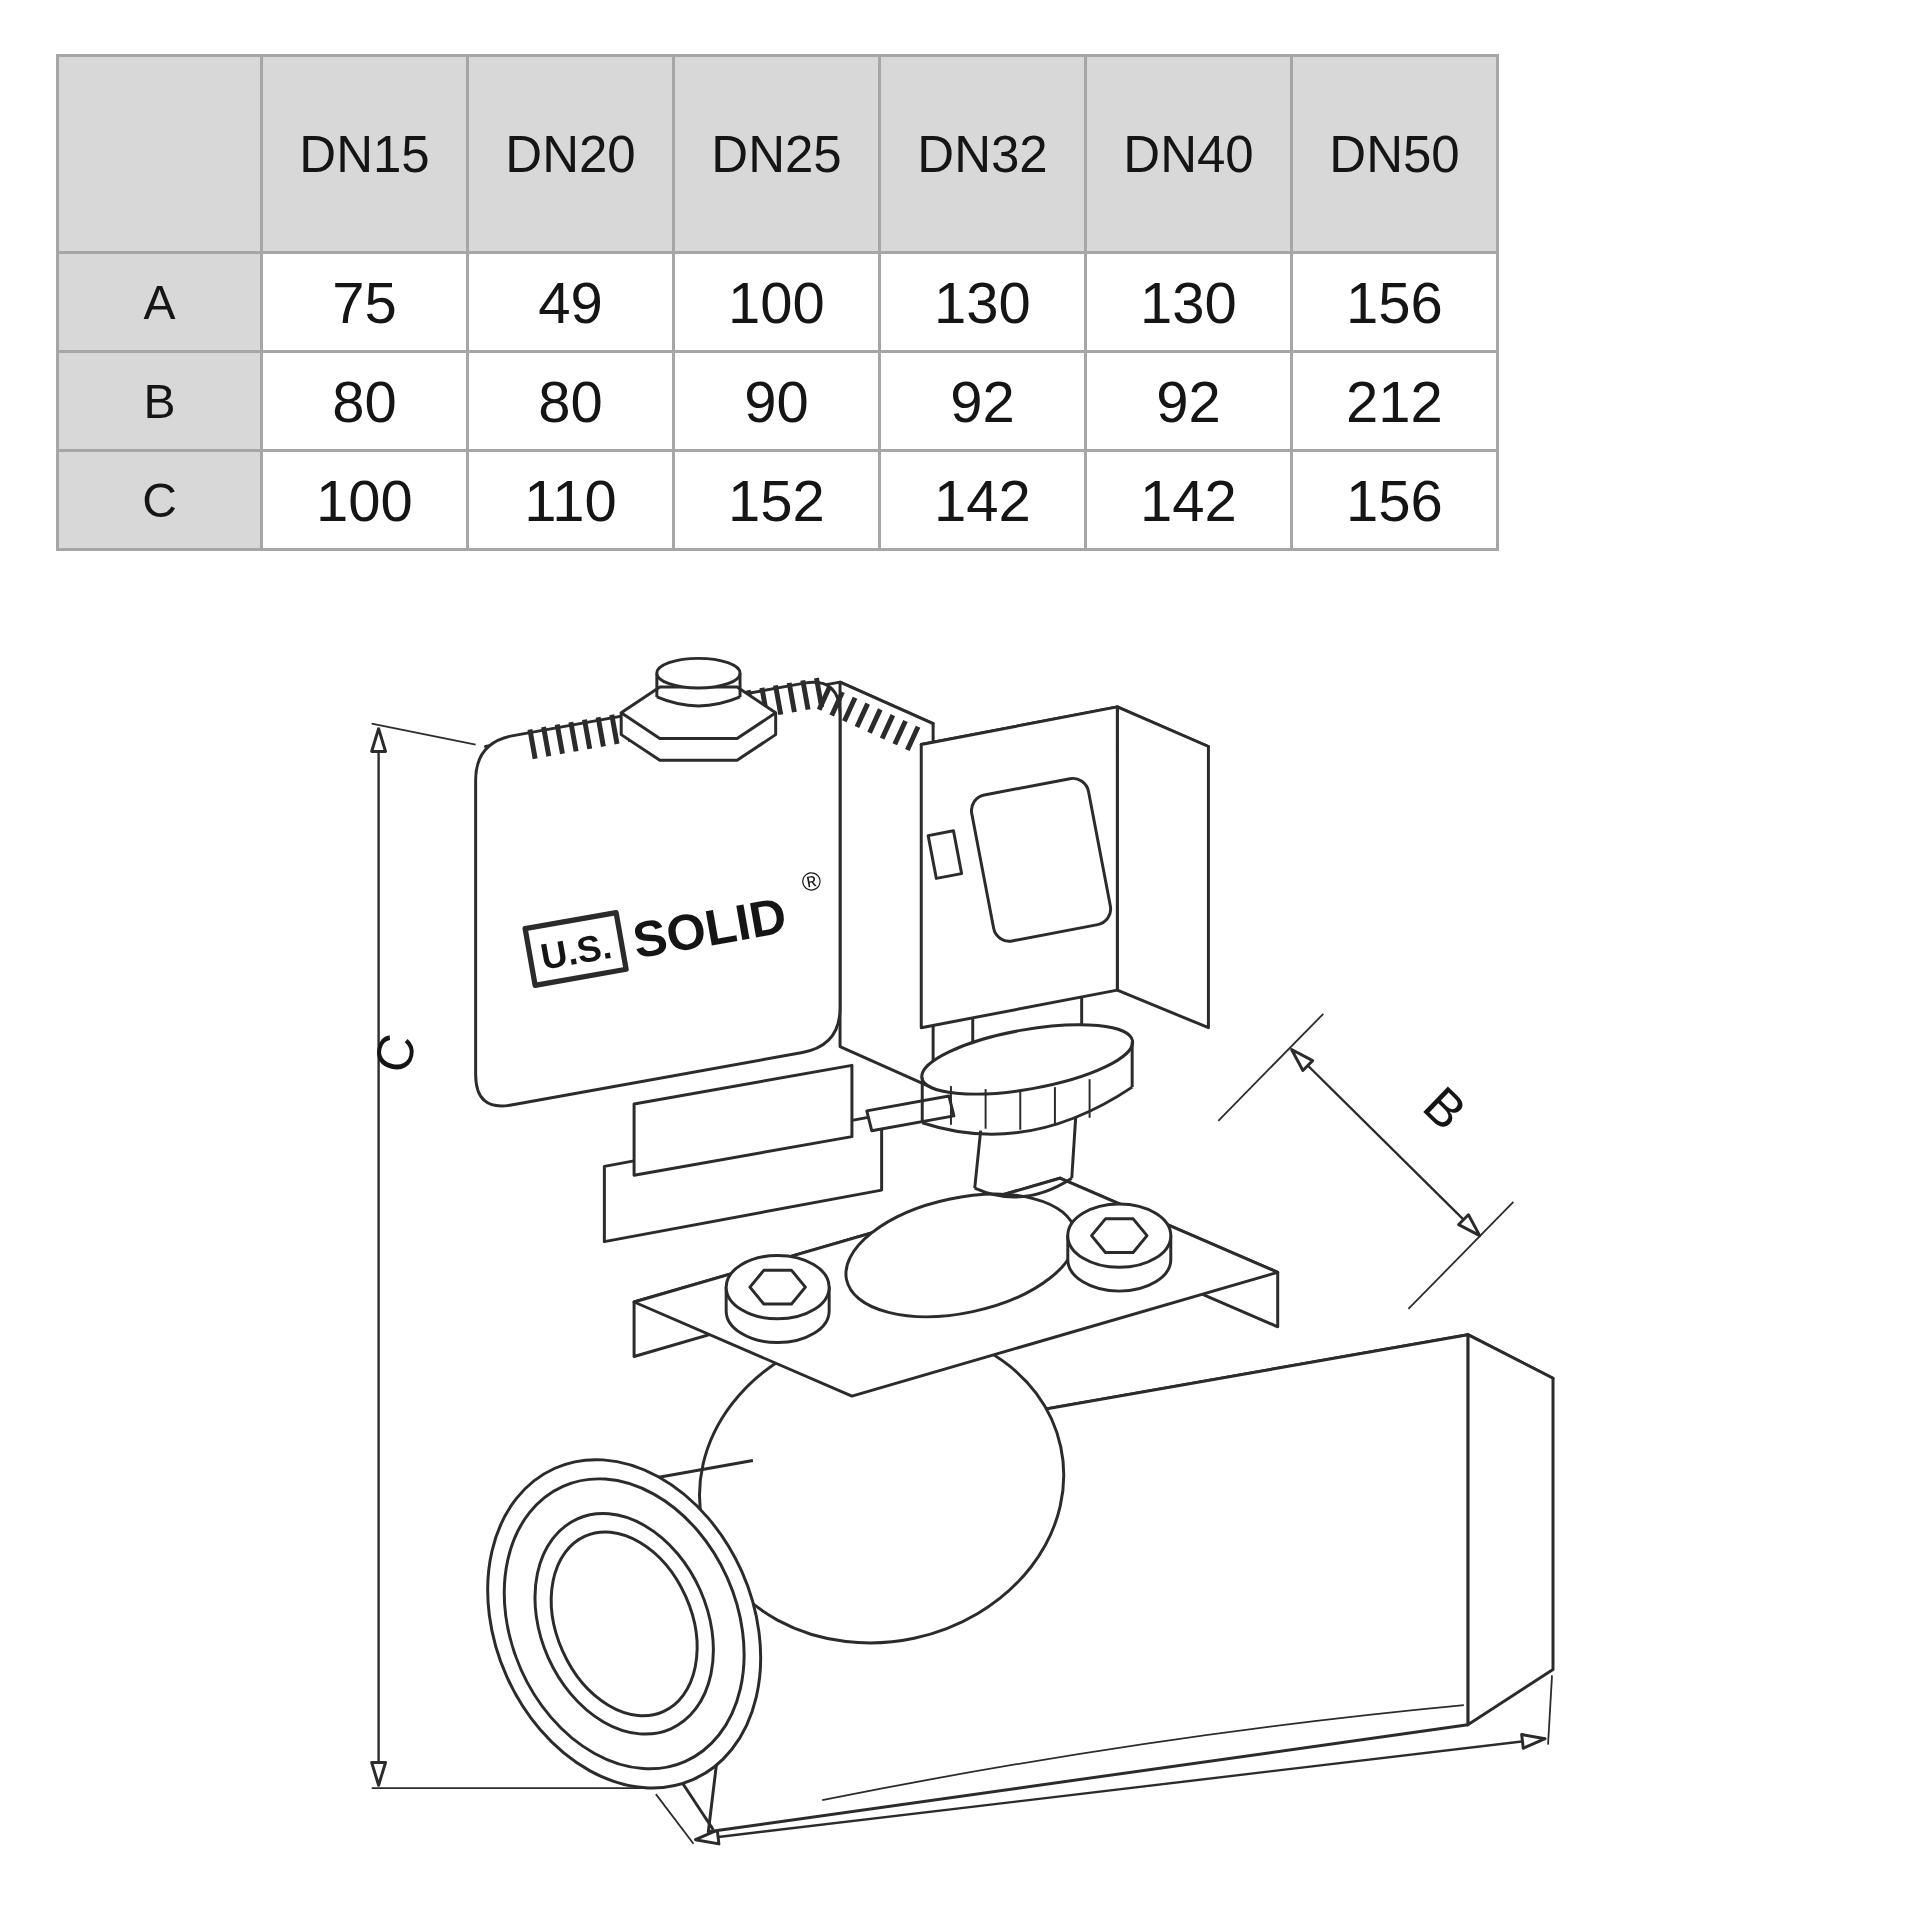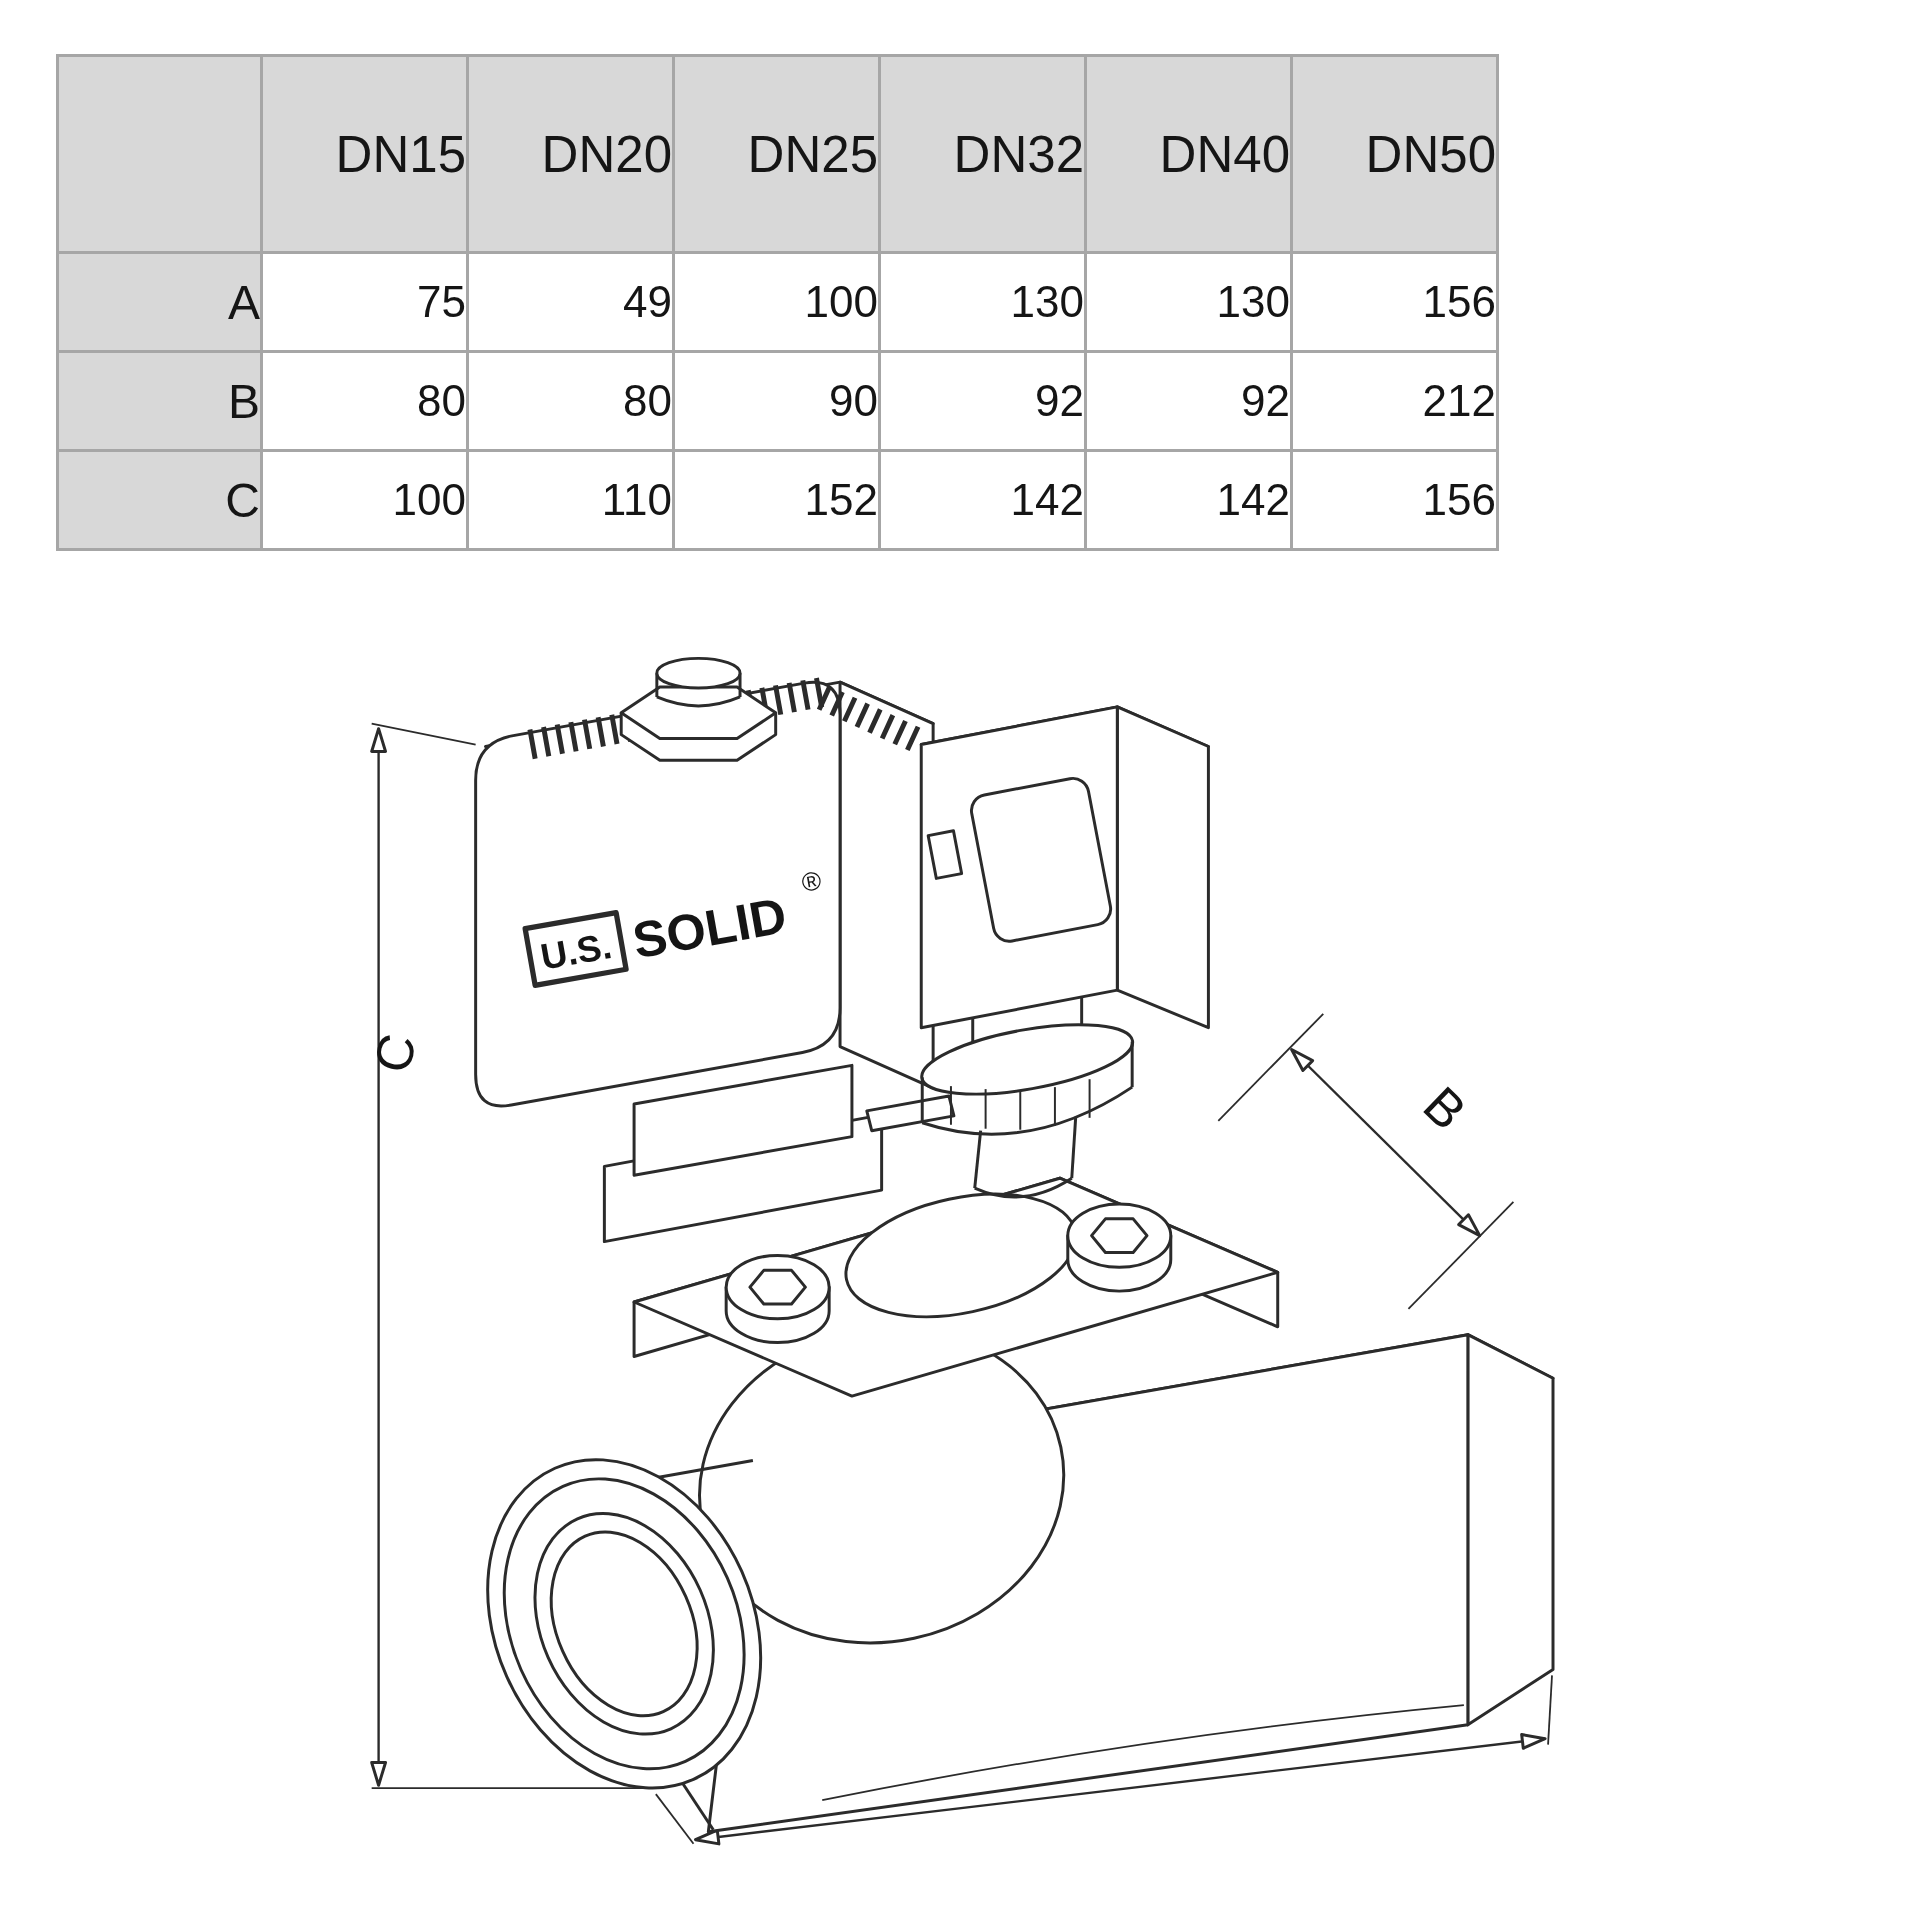--- a/index.html
+++ b/index.html
@@ -5,27 +5,27 @@
   html,body { margin:0; padding:0; background:#ffffff; }
   .page {
     position:relative; width:1927px; height:1927px; background:#ffffff;
     font-family:"Liberation Sans", sans-serif; overflow:hidden;
   }
   table.dims {
     position:absolute; left:56px; top:54px;
     border-collapse:collapse; table-layout:fixed;
   }
   table.dims th, table.dims td {
-    border:3px solid #a6a6a6; text-align:right; vertical-align:middle;
+    border:3px solid #a6a6a6; text-align:center; vertical-align:middle;
     color:#151515; padding:0;
   }
   table.dims thead th {
     height:194px; background:#d8d8d8; font-size:51px; font-weight:400;
   }
-  table.dims tbody td { height:96px; font-size:44px; background:#ffffff; }
+  table.dims tbody td { height:96px; font-size:58px; background:#ffffff; }
   table.dims tbody td.rowlabel { background:#d8d8d8; font-size:48px; }
 
   #valve-svg { position:absolute; left:327px; top:594px; }
   #valve-svg path, #valve-svg polygon, #valve-svg ellipse, #valve-svg rect {
     fill:#ffffff; stroke:#2b2b2b; stroke-width:3; stroke-linejoin:round;
   }
   #valve-svg line { stroke:#2b2b2b; stroke-width:3; }
   #valve-svg .nofill { fill:none; }
   #valve-svg .thin { stroke-width:1.8; fill:none; }
   #valve-svg .dim { stroke-width:2.4; fill:none; }

